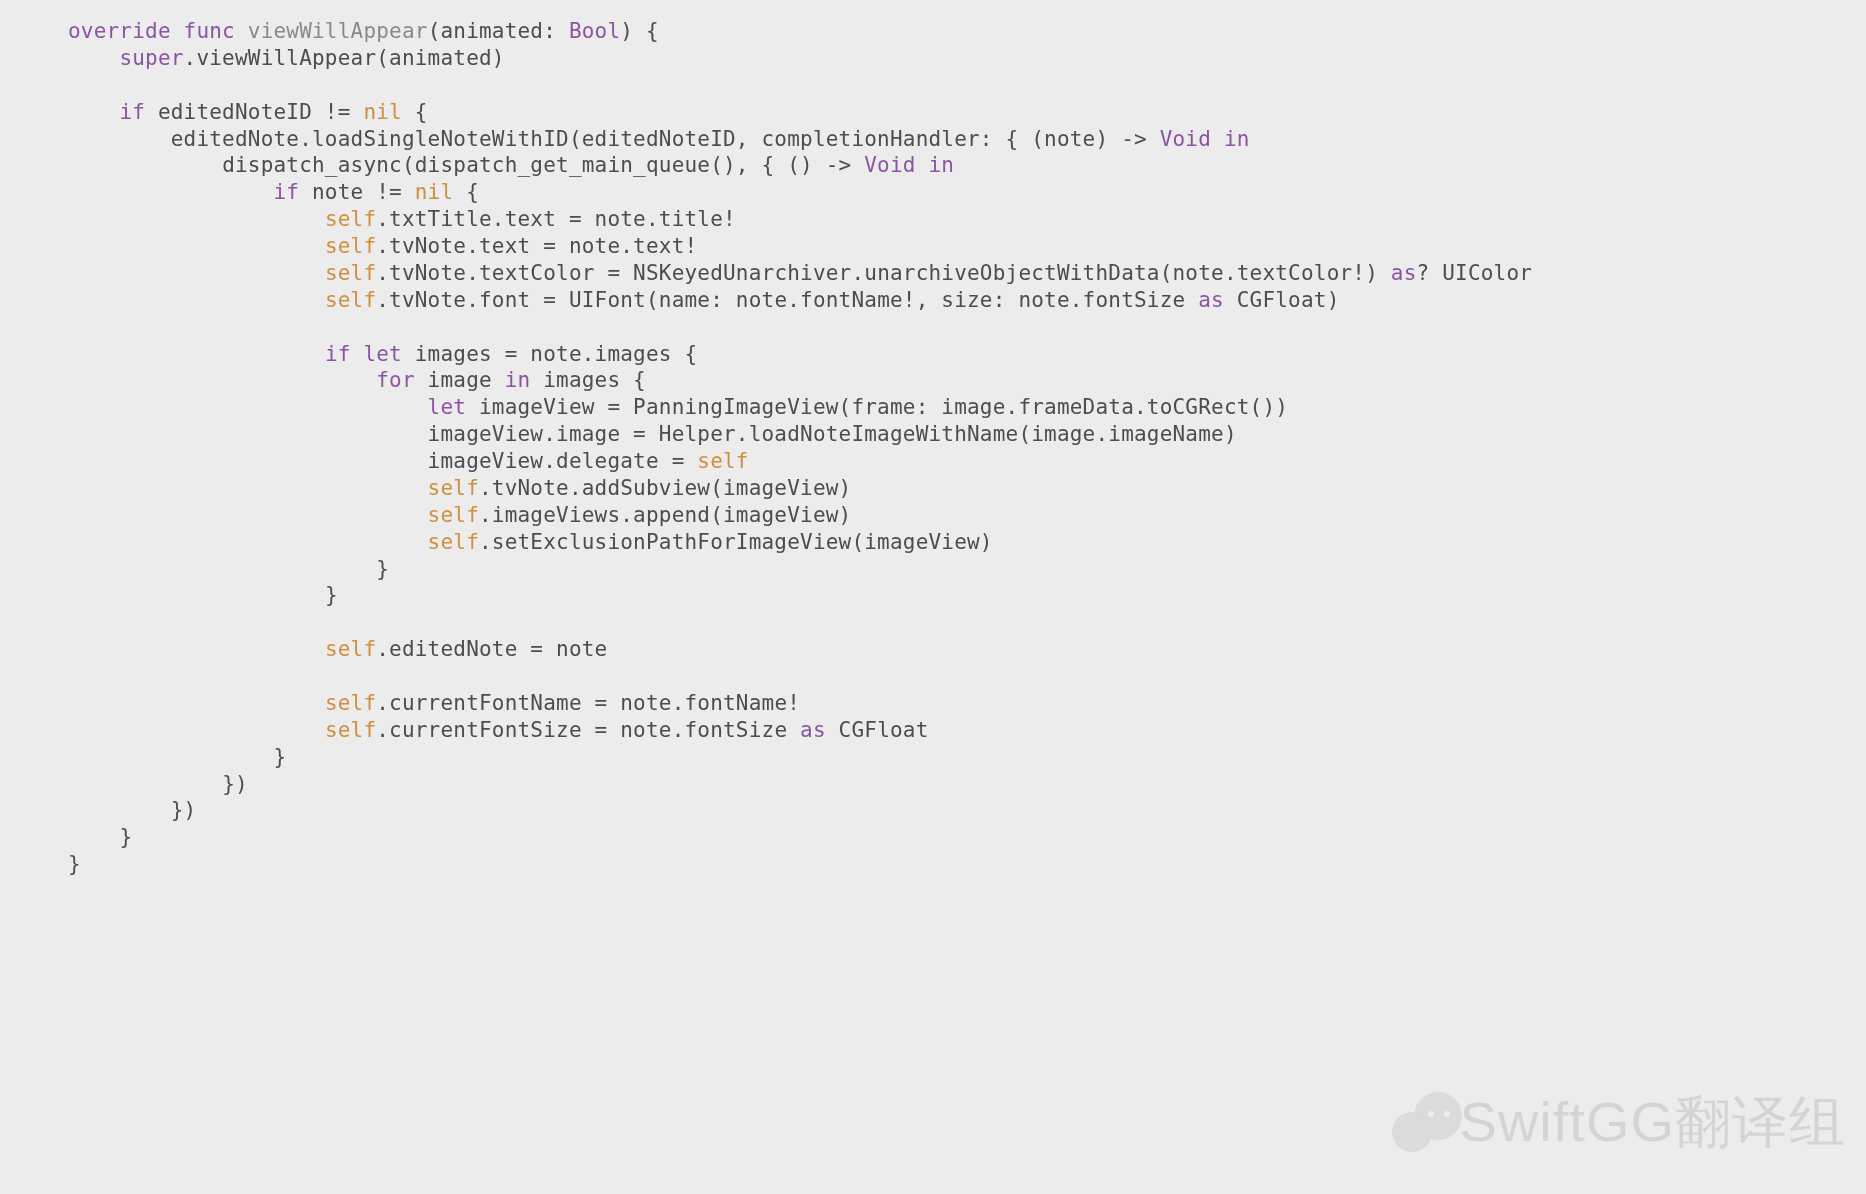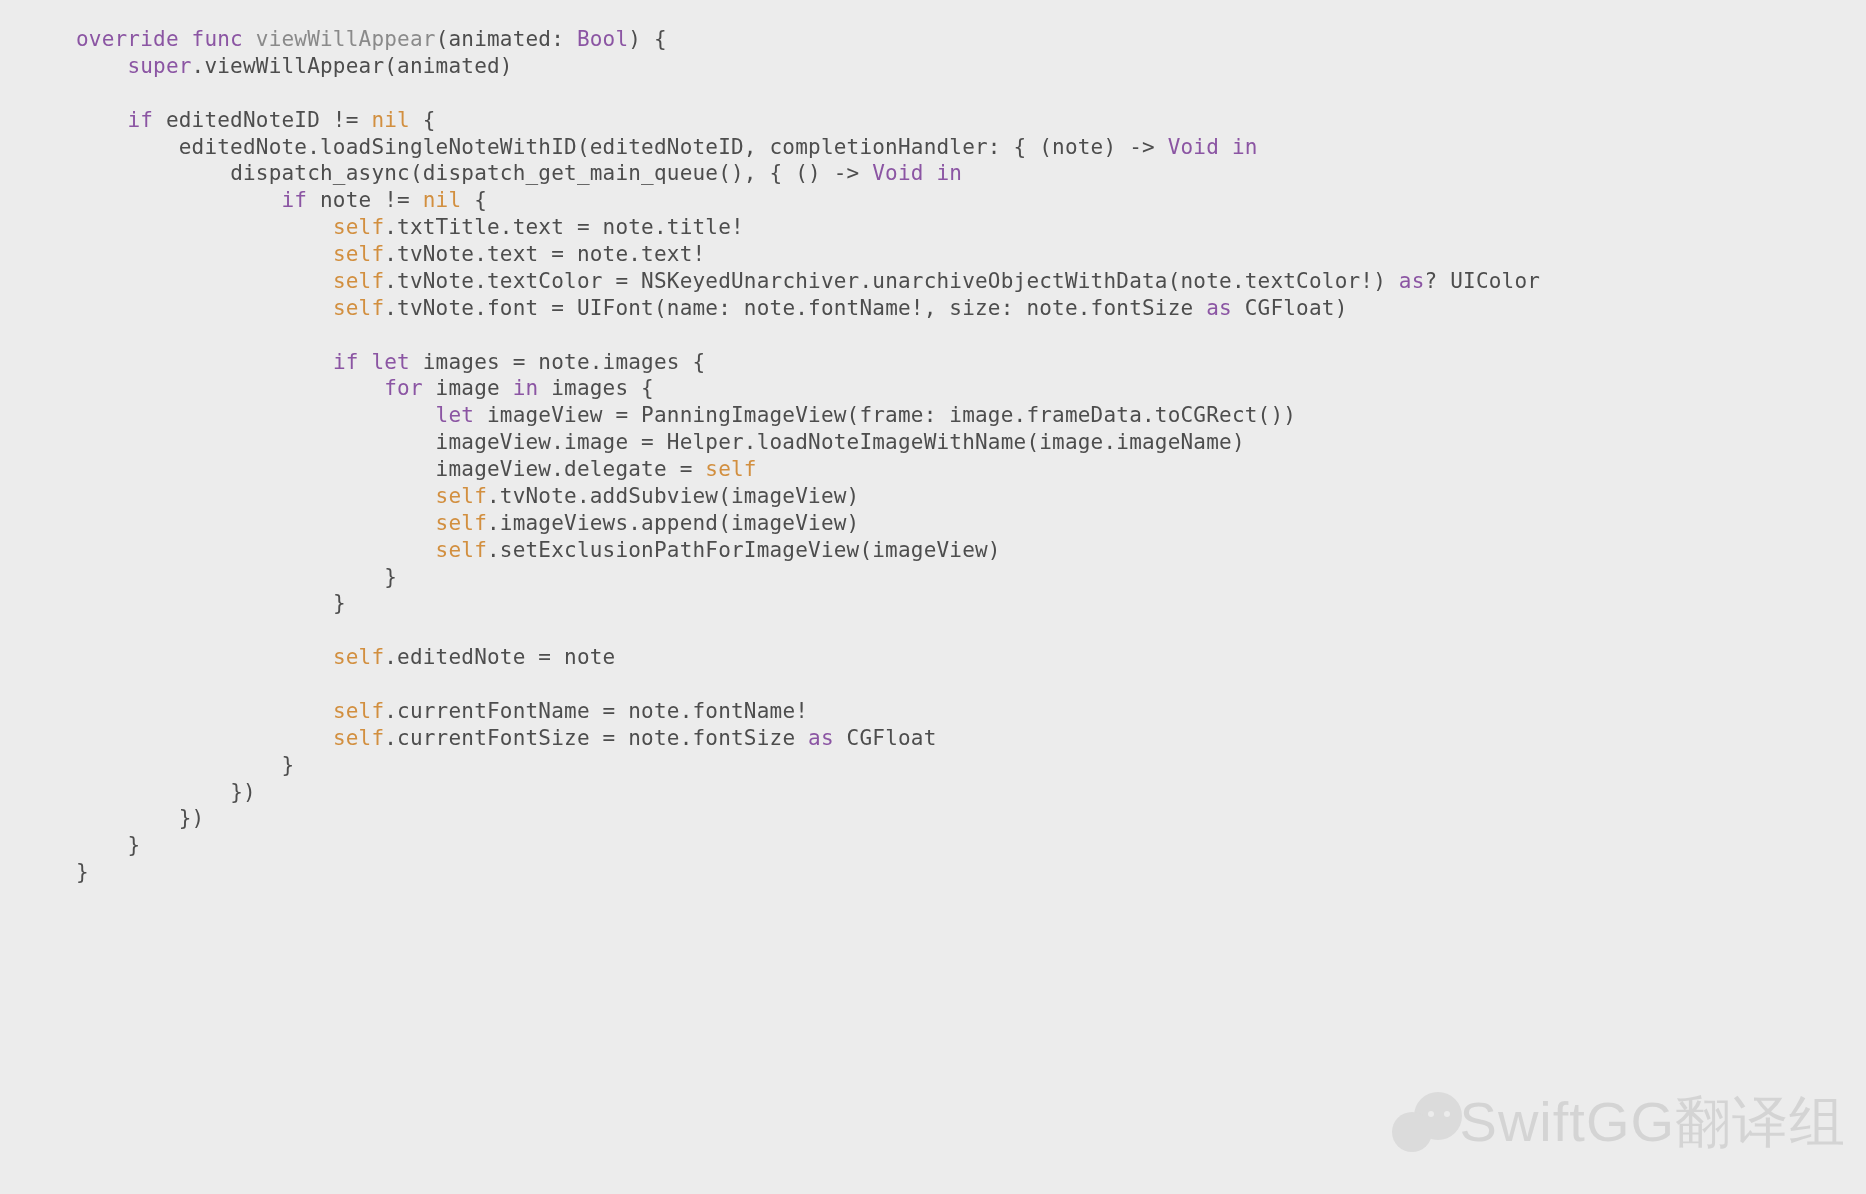--- a/index.html
+++ b/index.html
@@ -9,21 +9,21 @@
     height: 1194px;
     background: #ececec;
     font-family: "Menlo", "Monaco", "Consolas", monospace;
     font-size: 21px;
     line-height: 1.28;
     color: #4d4d4d;
     overflow: hidden;
     position: relative;
   }
   pre.code {
-    margin: 16px;
+    margin: 8px;
     padding: 10px 10px 10px 60px;
     white-space: pre;
     letter-spacing: 0.2px;
   }
   .kw   { color: #8b55a3; }     
   .ora  { color: #d28f3f; }     
   .fn   { color: #8a8a8a; }
   .wm {
     position: absolute;
     right: 20px;

